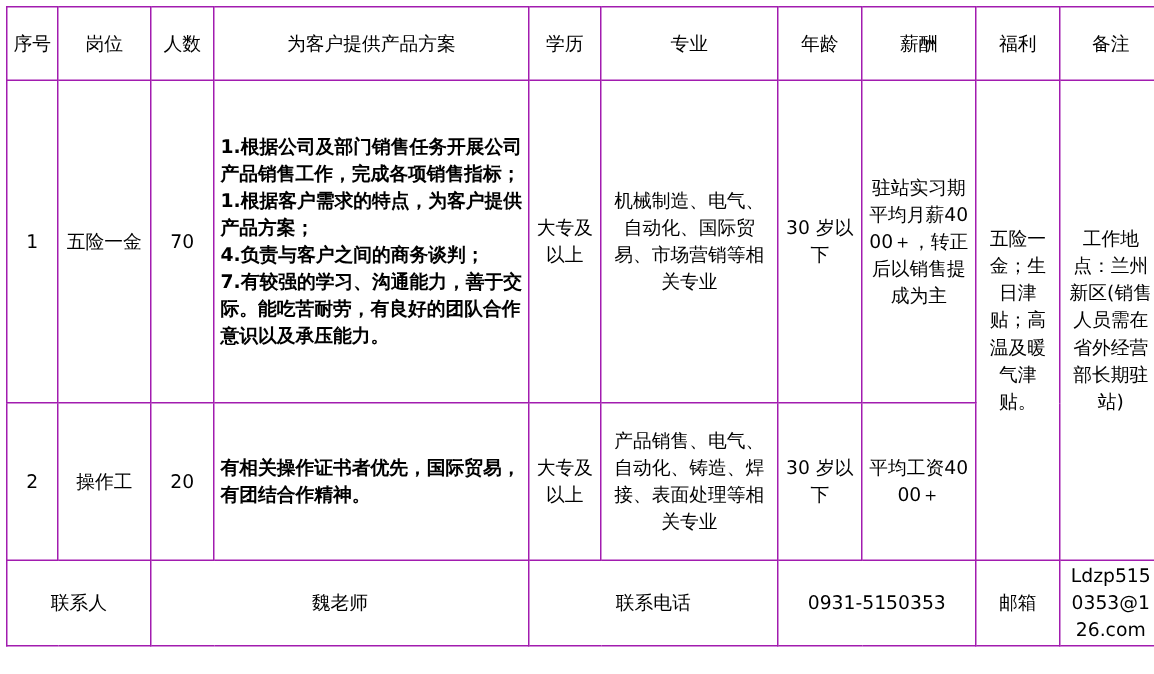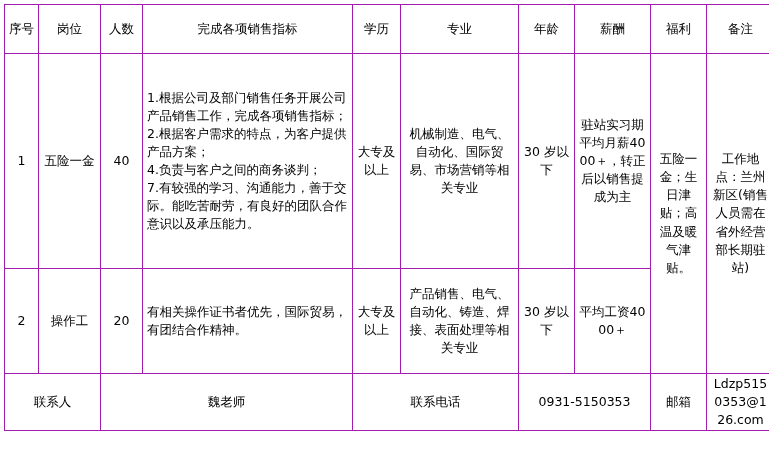--- a/index.html
+++ b/index.html
@@ -54,21 +54,21 @@
   col.c8 { width: 76px; }
   col.c9 { width: 56px; }
   col.c10 { width: 68px; }
 
   .duty {
     text-align: left;
     font-size: 12.5px;
     line-height: 1.55;
     padding: 6px 5px;
   }
-  .duty div { margin: 0; }
+  .duty div { margin: 0; font-weight: bold; }
   .tall { height: 215px; }
   .mid { height: 105px; }
   .foot td { height: 40px; text-align: center; font-size: 13.5px; }
   .bold { font-weight: bold; }
   .small { font-size: 12.5px; }
 </style>
 </head>
 <body>
 
 <div class="sheet">
@@ -83,36 +83,36 @@
         <col class="c7">
         <col class="c8">
         <col class="c9">
         <col class="c10">
     </colgroup>
     <tbody>
       <tr class="hdr">
         <td>序号</td>
         <td>岗位</td>
         <td>人数</td>
-        <td>完成各项销售指标</td>
+        <td>为客户提供产品方案</td>
         <td>学历</td>
         <td>专业</td>
         <td>年龄</td>
         <td>薪酬</td>
         <td>福利</td>
         <td>备注</td>
       </tr>
 
       <tr class="tall">
         <td class="c-center">1</td>
         <td class="c-center">五险一金</td>
-        <td class="c-center">40</td>
+        <td class="c-center">70</td>
         <td class="duty">
           <div>1.根据公司及部门销售任务开展公司产品销售工作，完成各项销售指标；</div>
-          <div>2.根据客户需求的特点，为客户提供产品方案；</div>
+          <div>1.根据客户需求的特点，为客户提供产品方案；</div>
           <div>4.负责与客户之间的商务谈判；</div>
           <div>7.有较强的学习、沟通能力，善于交际。能吃苦耐劳，有良好的团队合作意识以及承压能力。</div>
         </td>
         <td class="c-center">大专及以上</td>
         <td class="c-center">机械制造、电气、自动化、国际贸易、市场营销等相关专业</td>
         <td class="c-center">30 岁以下</td>
         <td class="c-center">驻站实习期平均月薪4000＋，转正后以销售提成为主</td>
         <td class="c-center" rowspan="2">五险一金；生日津贴；高温及暖气津贴。</td>
         <td class="c-center" rowspan="2">工作地点：兰州新区(销售人员需在省外经营部长期驻站)</td>
       </tr>

